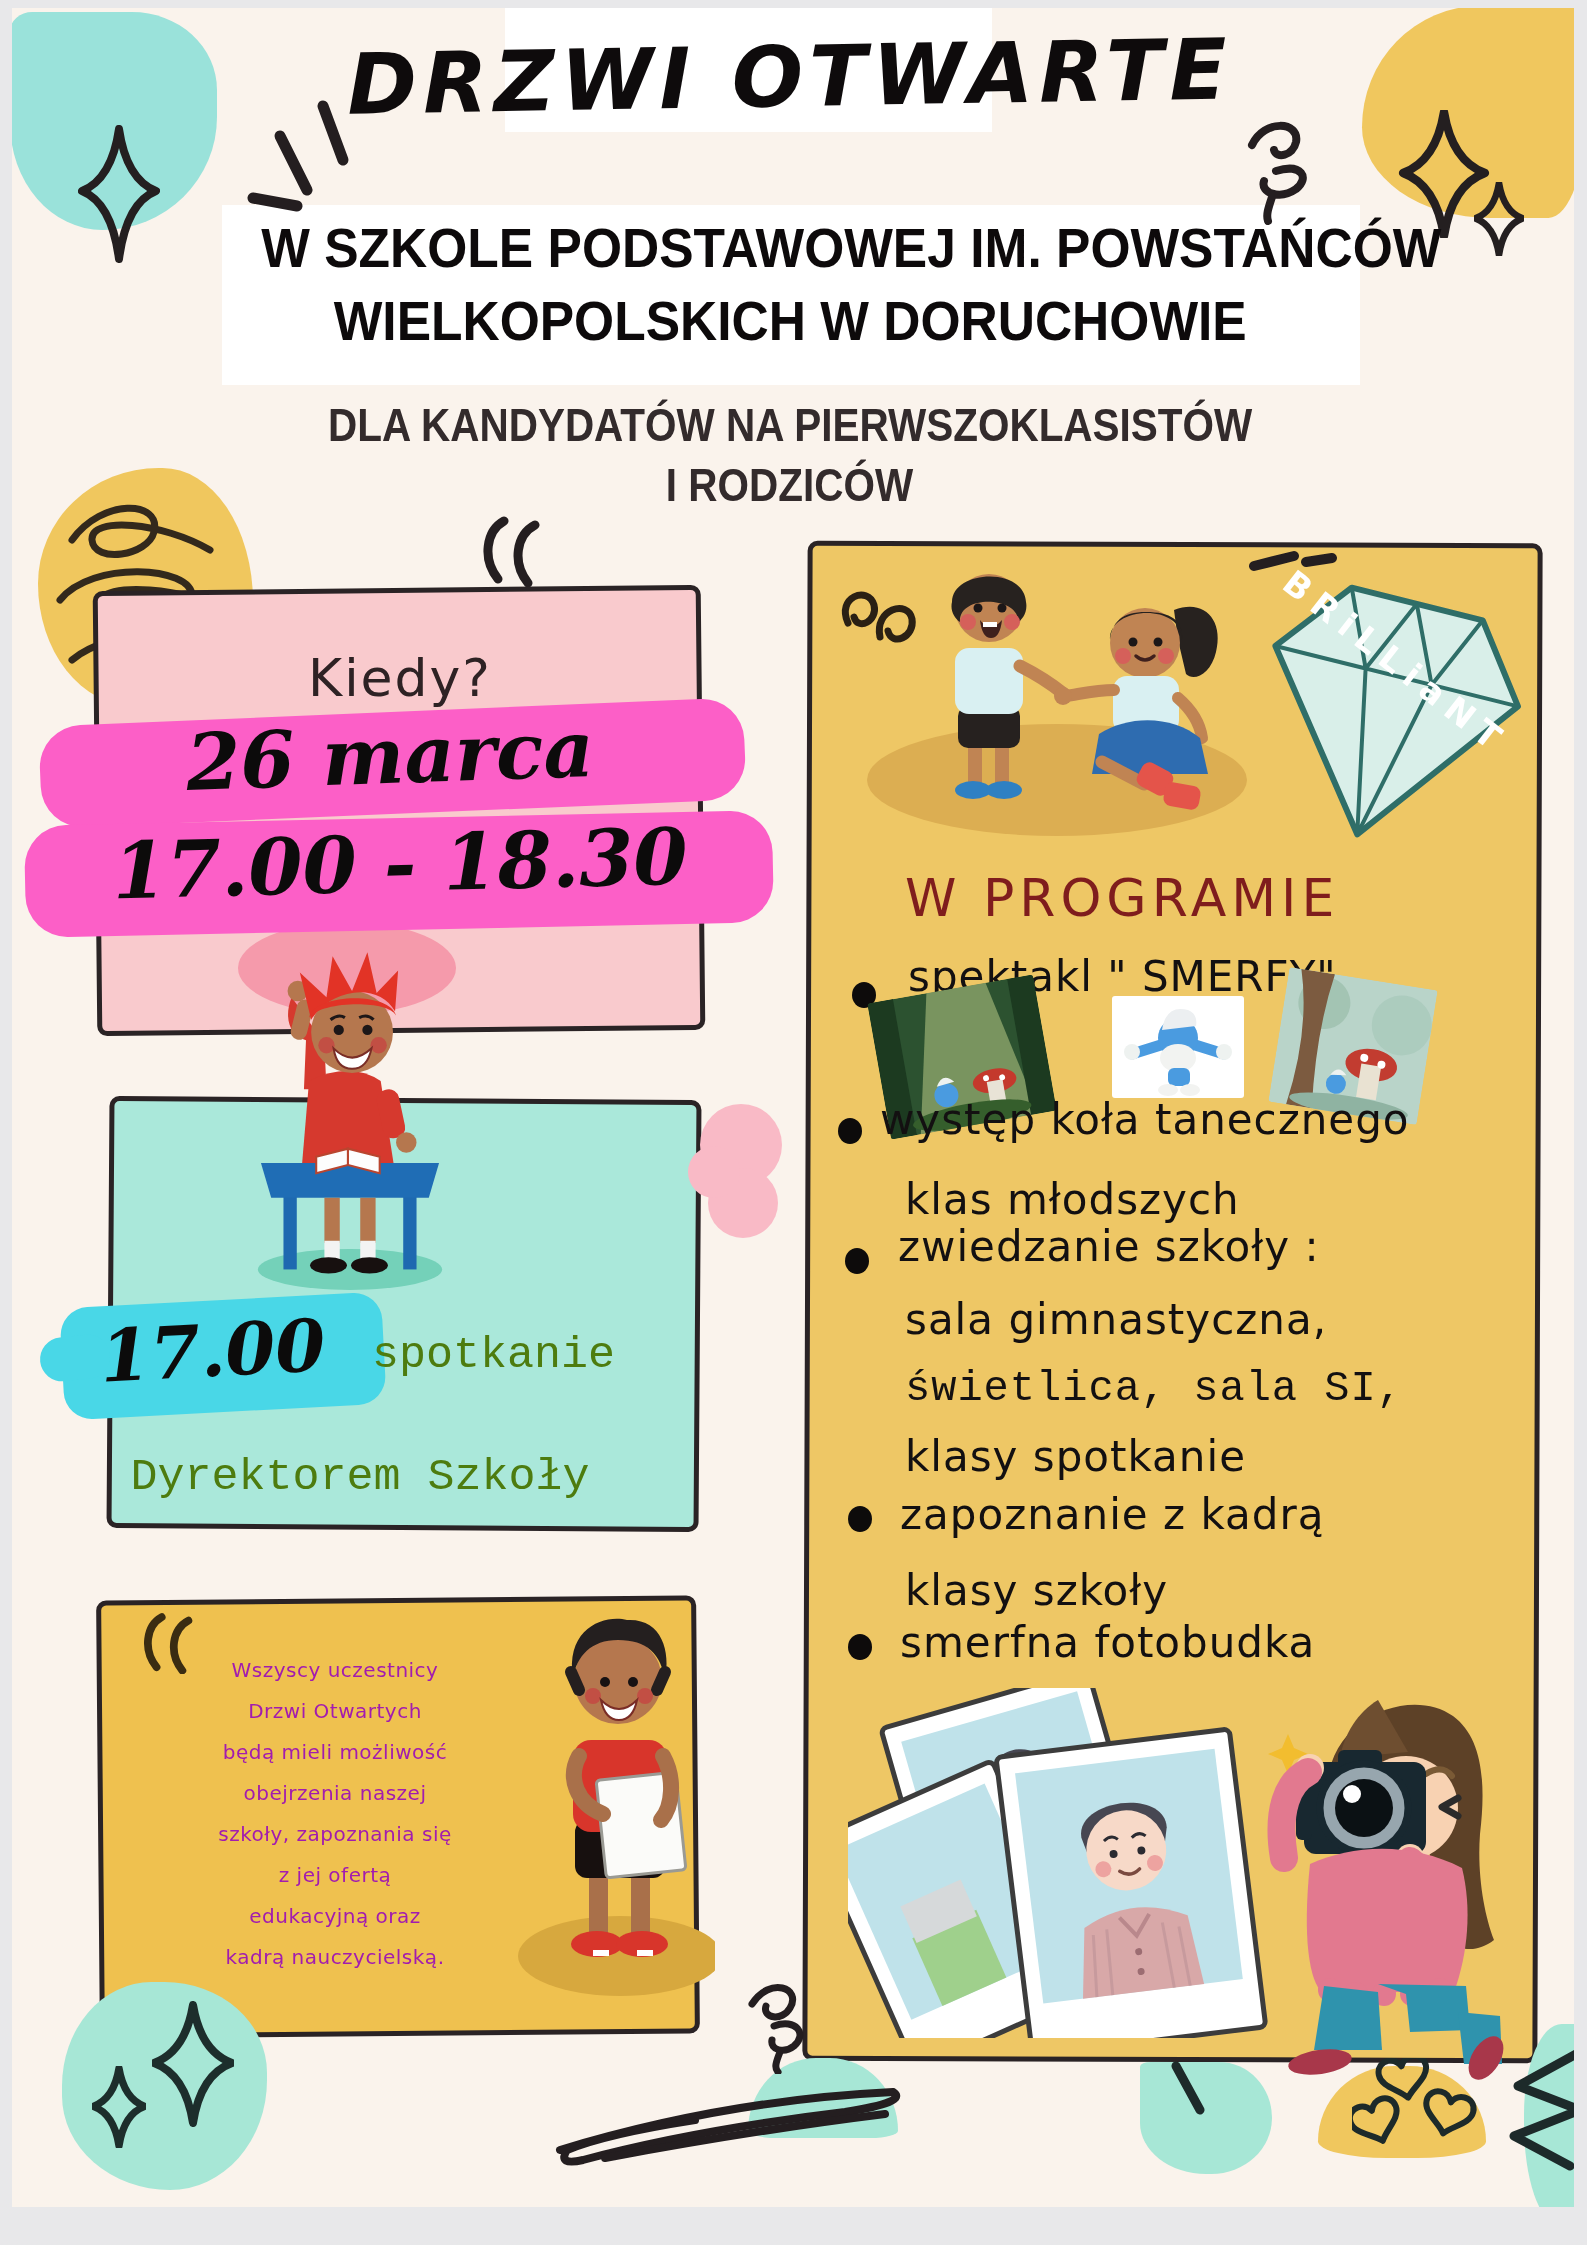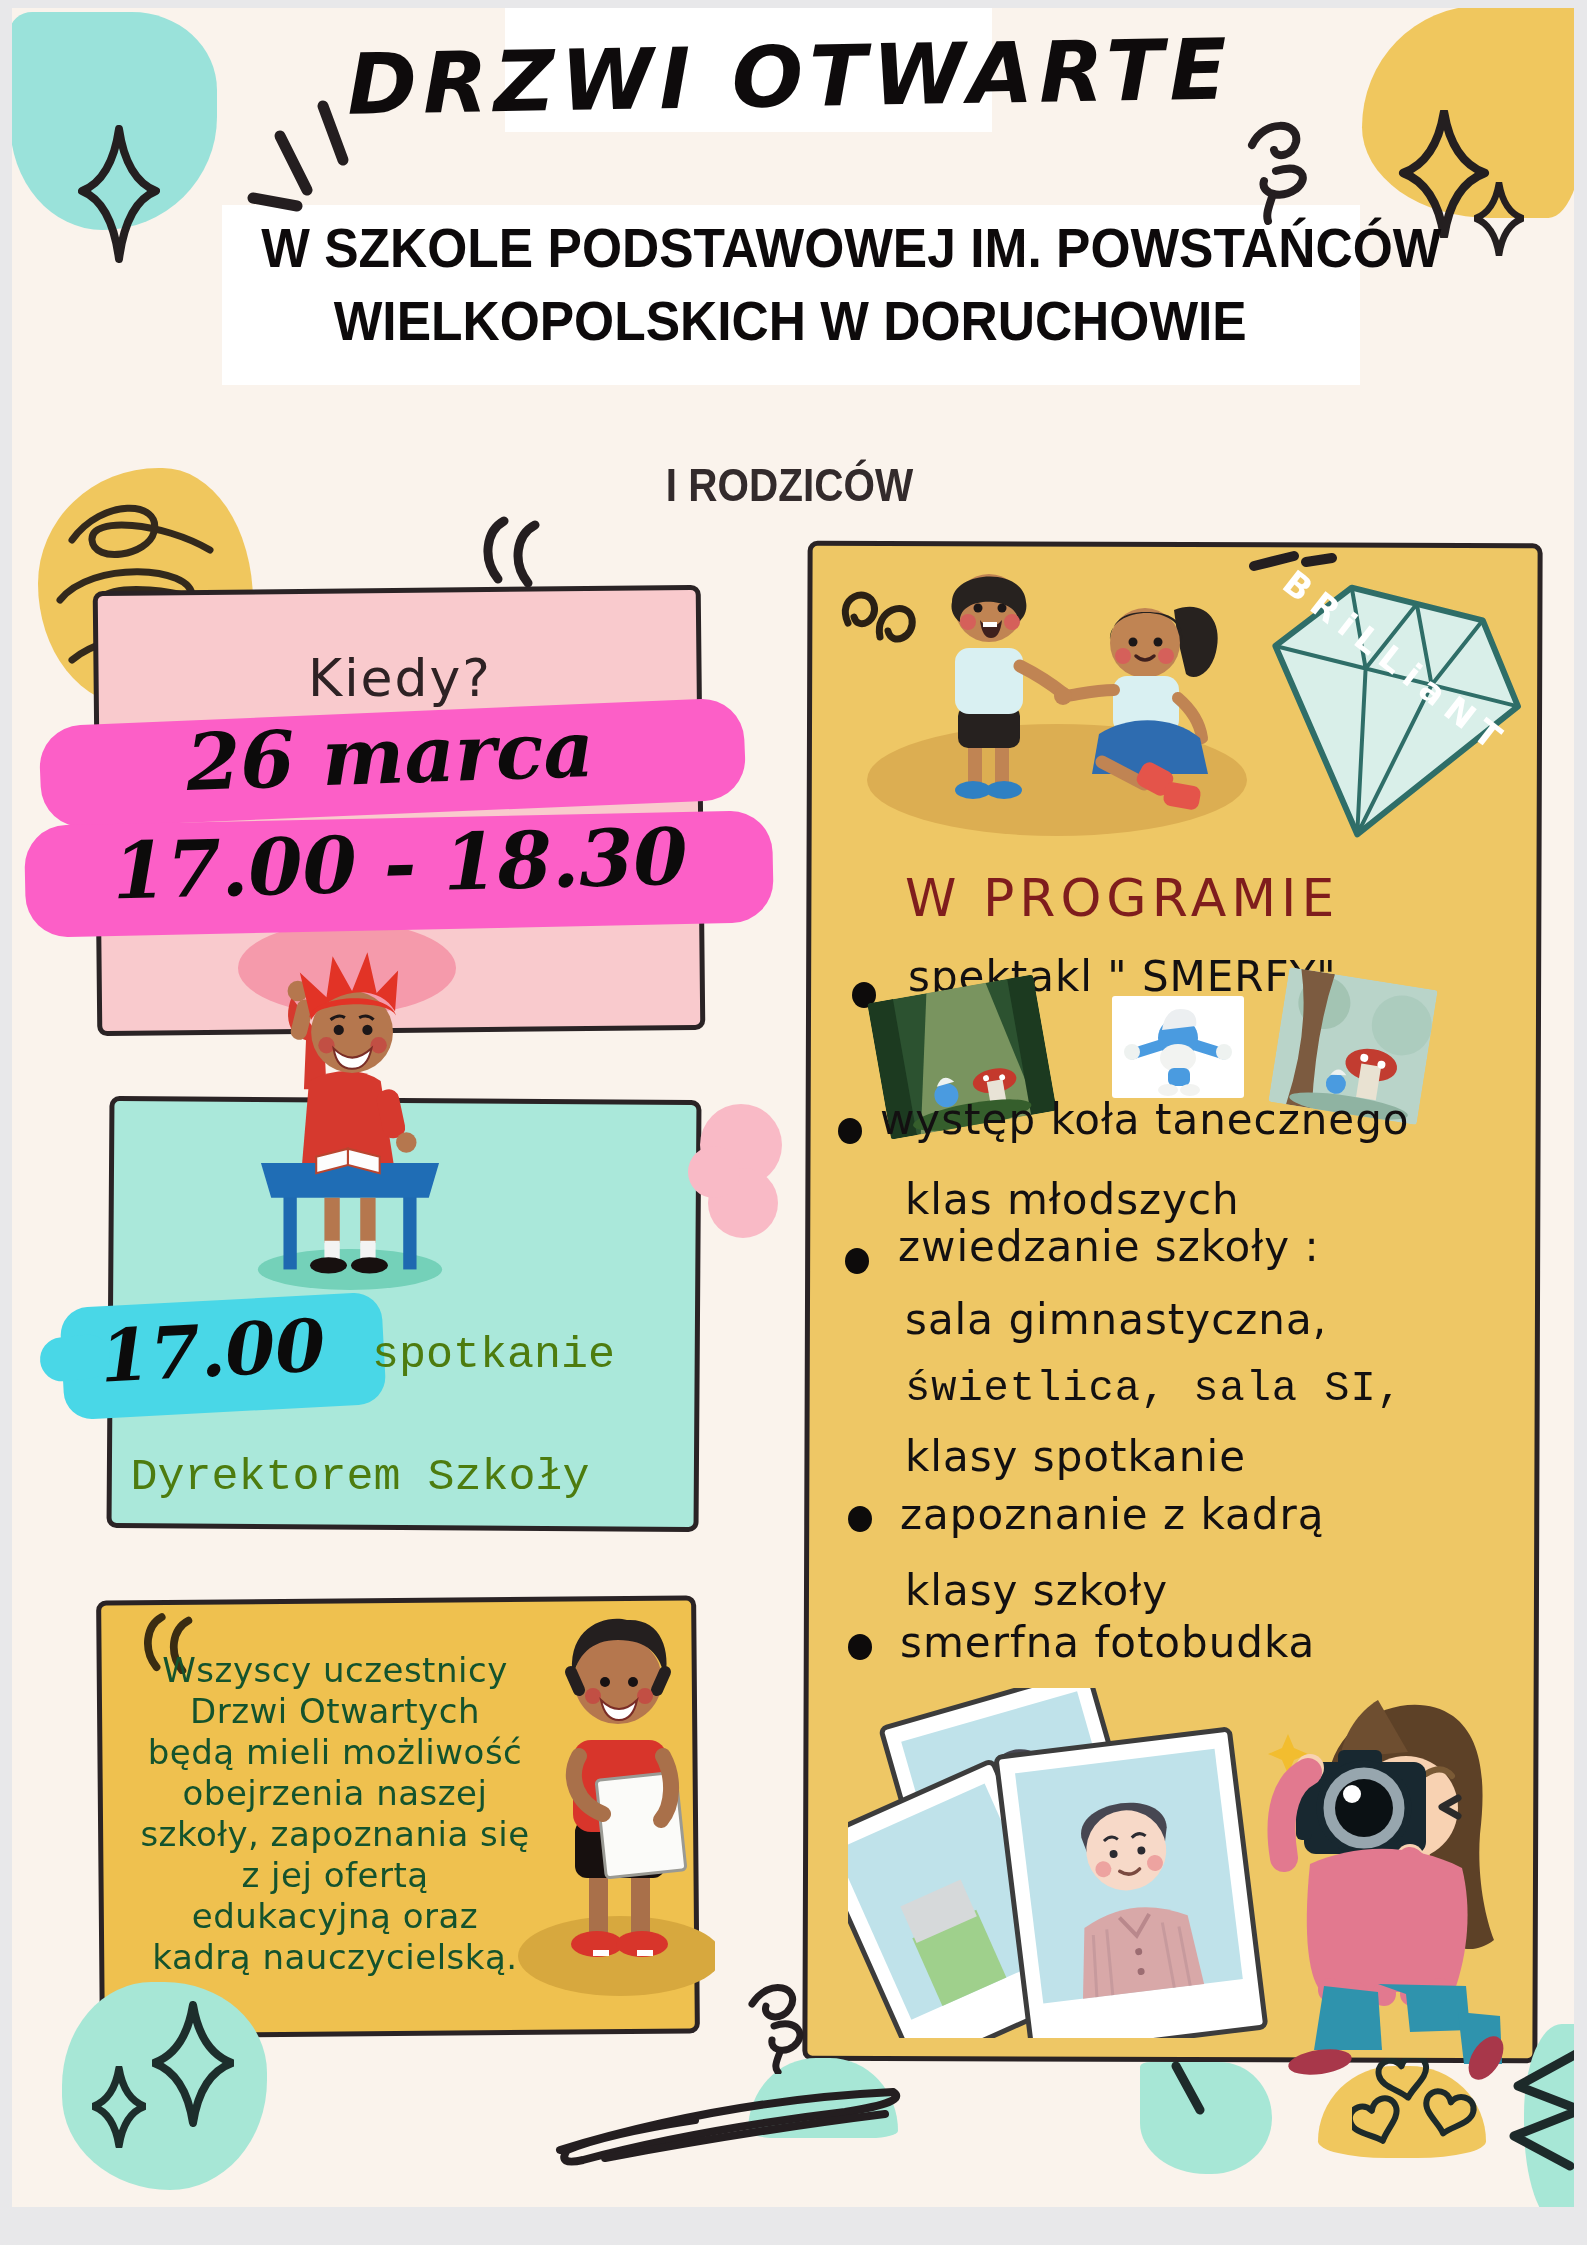--- a/index.html
+++ b/index.html
@@ -23,21 +23,21 @@
   .f-script{font-family:"DejaVu Serif",serif;font-weight:700;font-style:italic;color:#0c0b0b;}
   .prog-line{font-family:"DejaVu Sans",sans-serif;font-size:42px;color:#131011;
              letter-spacing:1px;white-space:nowrap;}
   .prog-head{font-family:"DejaVu Sans",sans-serif;font-size:52px;color:#7f1d1d;
              letter-spacing:5px;white-space:nowrap;}
   .dot{position:absolute;width:24px;height:26px;border-radius:50%;background:#0d0b0b;}
 
   .hl-pink{position:absolute;background:#fc5fc7;border-radius:42px;}
   .hl-cyan{position:absolute;background:#49d7e7;border-radius:28px;}
 
-  .info-line{font-size:34px;line-height:41px;color:#14532d;letter-spacing:.5px;
+  .info-line{font-size:20px;line-height:41px;color:#a21caf;letter-spacing:.5px;
              font-family:"DejaVu Sans",sans-serif;white-space:nowrap;}
   .teal-line{font-size:45px;color:#4d7c0f;font-family:Liberation Mono, monospace;white-space:nowrap;}
 
   .thumb{position:absolute;border-radius:3px;overflow:hidden;}
   svg{display:block;}
 </style>
 </head>
 <body>
 
 <div class="page">
@@ -68,20 +68,23 @@
   <svg class="abs" style="left:1474px;top:182px;" width="50" height="74" viewBox="0 0 82 122">
     <path d="M41,2 C46,32 58,52 80,60 C58,68 46,88 41,120 C36,88 24,68 2,60 C24,52 36,32 41,2 Z" fill="none" stroke="#241f20" stroke-width="11" stroke-linejoin="round"></path>
   </svg>
 
   <div class="abs f-title center" style="left:210px;top:28px;width:1160px;transform:rotate(-1deg);">DRZWI OTWARTE</div>
   <div class="abs center" style="left:210px;top:288px;width:1160px;">
     <span class="f-block" style="display:inline-block;">WIELKOPOLSKICH W DORUCHOWIE</span>
   </div>
   <div class="abs center" style="left:210px;top:215px;width:1160px;">
     <span class="f-block" style="display:inline-block;">W SZKOLE PODSTAWOWEJ IM. POWSTAŃCÓW</span>
+  </div>
+  <div class="abs center" style="left:210px;top:398px;width:1160px;">
+    <span class="f-cond" style="display:inline-block;">DLA KANDYDATÓW NA PIERWSZOKLASISTÓW</span>
   </div>
   <div class="abs center" style="left:210px;top:458px;width:1160px;">
     <span class="f-cond" style="display:inline-block;">I RODZICÓW</span>
   </div>
 
   <div class="blob" style="left:38px;top:468px;width:215px;height:238px;background:#f0c75e;
        border-radius:60% 45% 55% 48% / 52% 60% 45% 55%;"></div>
   <svg class="abs" style="left:42px;top:480px;" width="210" height="220" viewBox="0 0 210 220">
     <path d="M30,60 C60,18 120,20 112,52 C106,76 52,84 50,60 C48,36 120,42 168,70 M18,120 C50,80 150,86 150,116 C150,142 60,150 58,124 C56,100 150,108 186,132 M30,180 C70,146 160,150 158,176 C156,198 80,206 140,210" fill="none" stroke="#33291c" stroke-width="7" stroke-linecap="round"></path>
   </svg>

